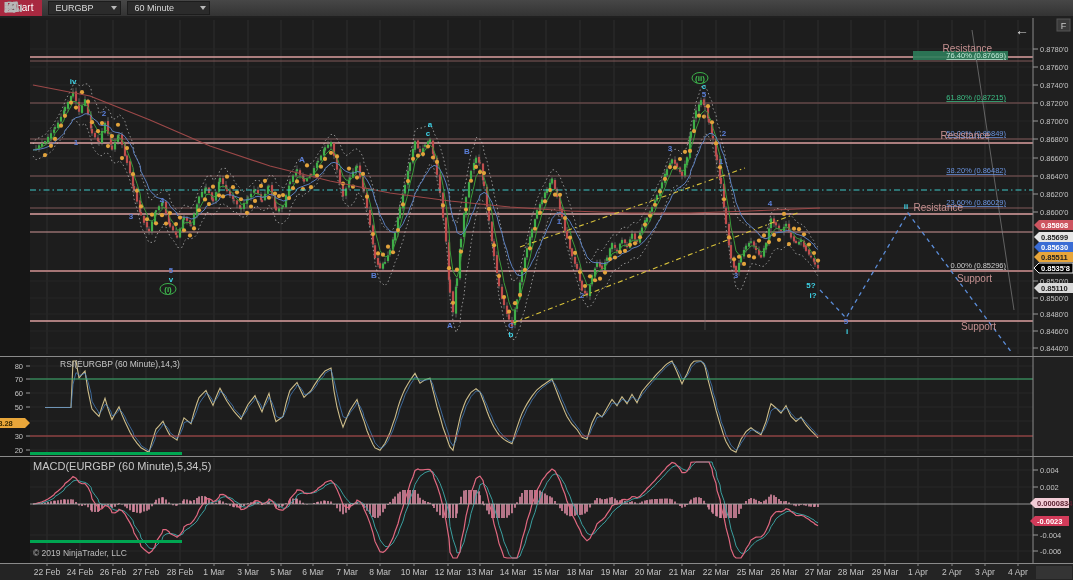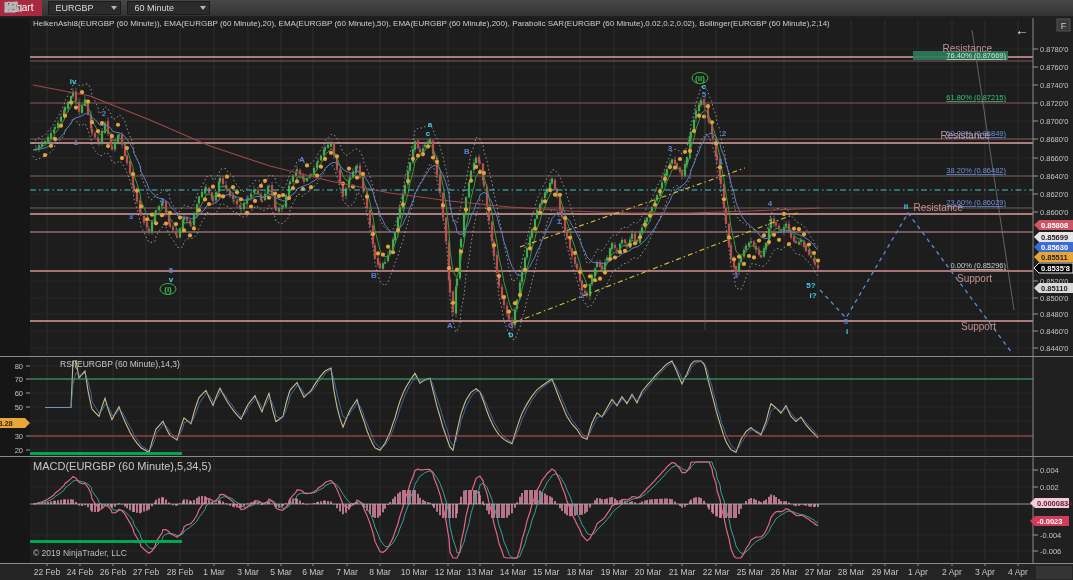--- a/index.html
+++ b/index.html
@@ -1558,18 +1558,17 @@
       <text x="1037" y="505.8" font-size="7.5" fill="#5a2030" text-anchor="start" font-weight="bold">0.0000834</text>
       <path d="M1035 516 L1030 521 L1035 526 H1069 V516 Z" fill="#d23b5a" stroke="none" stroke-width="0"></path>
       <text x="1037" y="523.8" font-size="7.5" fill="#ffffff" text-anchor="start" font-weight="bold">-0.0023</text>
       <path d="M25 418 L30 423 L25 428 H-9 V418 Z" fill="#e8a63a" stroke="none" stroke-width="0"></path>
       <text x="-6" y="425.8" font-size="7.5" fill="#3a2a00" text-anchor="start" font-weight="bold">38.28</text>
       <text x="1022" y="35" font-size="14" fill="#dddddd" text-anchor="middle" font-weight="normal">←</text>
       <rect x="1057" y="19" width="13" height="12" fill="#3a3a3a" stroke="#555"></rect>
       <text x="1063.5" y="28.5" font-size="9" fill="#cccccc" text-anchor="middle" font-weight="normal">F</text>
     </svg>
 
-  <div class="ovl" id="indicator-label">HeikenAshi8(EURGBP (60 Minute)), EMA(EURGBP (60 Minute),20), EMA(EURGBP (60 Minute),50), EMA(EURGBP (60 Minute),200), Parabolic SAR(EURGBP (60 Minute),0.02,0.2,0.02), Bollinger(EURGBP (60 Minute),2,14)</div>
   <div class="ovl" id="rsi-label">RSI(EURGBP (60 Minute),14,3)</div>
   <div class="ovl" id="macd-label">MACD(EURGBP (60 Minute),5,34,5)</div>
   <div class="ovl" id="copyright">© 2019 NinjaTrader, LLC</div>
 
 </div>
 
 </body></html>

